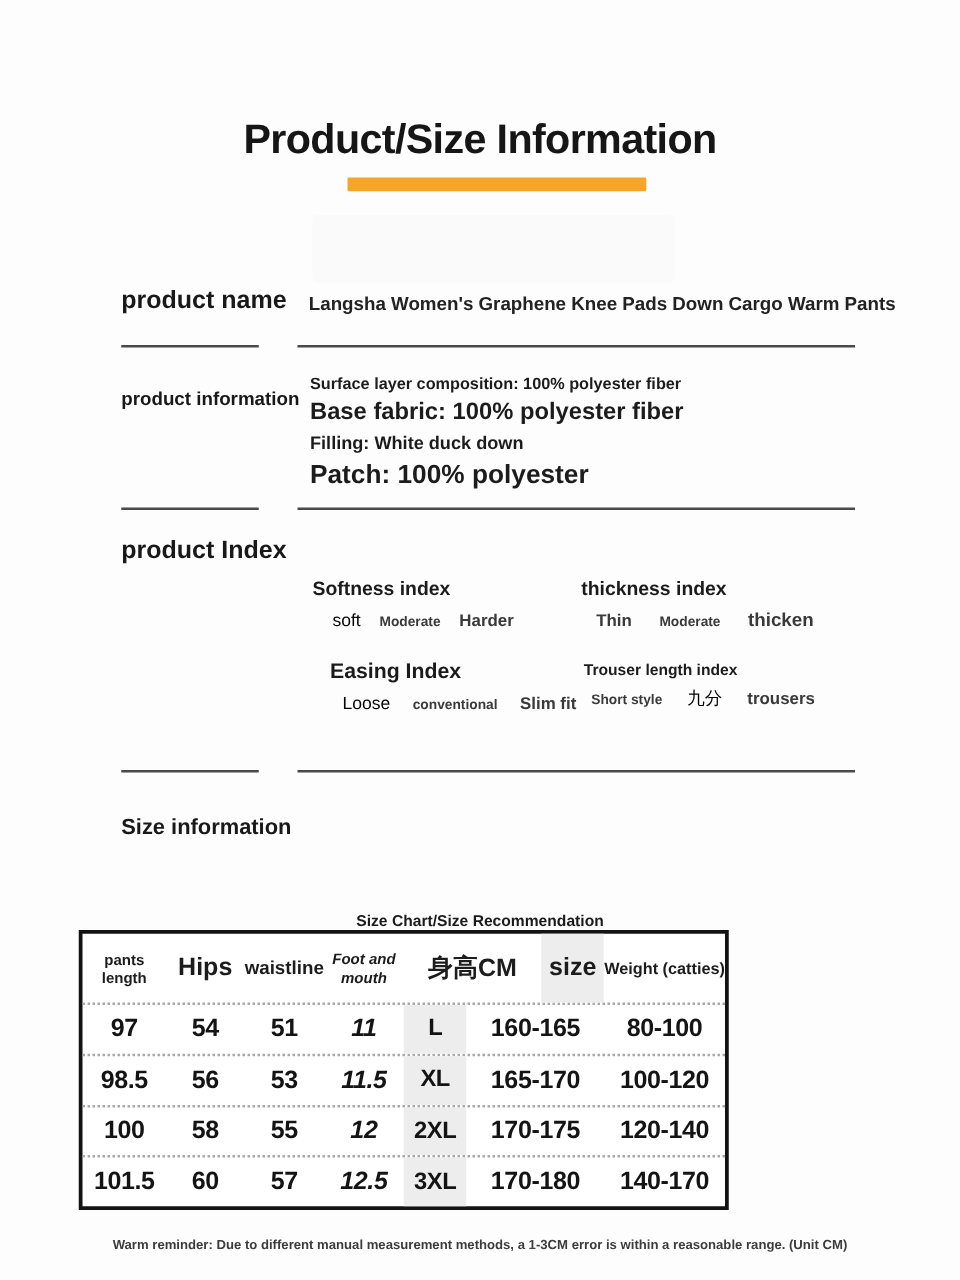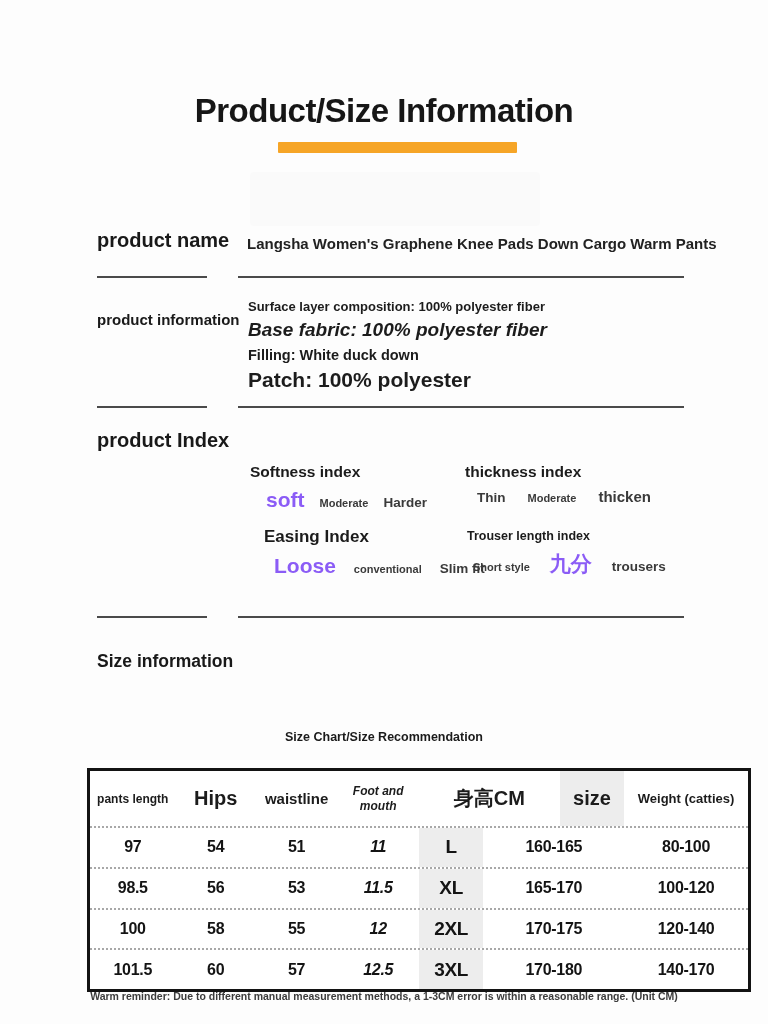--- a/index.html
+++ b/index.html
@@ -25,65 +25,65 @@
   .pn-value { top:235px; left:247px; font-size:15px; font-weight:600; color:#222; }
 
   .divider { height:2px; background:#4a4a4a; }
   .div-short { left:97px; width:110px; }
   .div-long  { left:238px; width:446px; }
   .d1 { top:276px; } .d2 { top:406px; } .d3 { top:616px; }
 
   .pi-label { top:311px; left:97px; font-size:15px; }
   .pi-lines { top:299px; left:248px; width:430px; }
   .pi-lines .l1 { font-size:13px;  font-weight:600; margin-bottom:5px; }
-  .pi-lines .l2 { font-size:19px;  font-weight:700; margin-bottom:6px;font-style:italic; }
+  .pi-lines .l2 { font-size:19px;  font-weight:700; margin-bottom:6px; }
   .pi-lines .l3 { font-size:14.5px;font-weight:700; margin-bottom:5px; }
   .pi-lines .l4 { font-size:21px;  font-weight:700; }
 
   .pidx-label { top:429px; left:97px; font-size:20px; }
 
   .idx-group .idx-title { font-weight:700; color:#1b1b1b; }
   .idx-opts { display:flex; align-items:baseline; color:#3a3a3a; font-weight:600; }
   .g1 { top:463px; left:250px; } .g1 .idx-title { font-size:15.5px; }
   .g2 { top:463px; left:465px; } .g2 .idx-title { font-size:15.5px; }
   .g3 { top:527px; left:264px; } .g3 .idx-title { font-size:17px; }
   .g4 { top:529px; left:467px; } .g4 .idx-title { font-size:12.5px; }
   .idx-opts { margin-top:7px; }
   .o-sm { font-size:11px; }  .o-md { font-size:13.5px; }
-  .o-lg { font-size:21px; font-weight:700; color:#8b5cf6; }
+  .o-lg { font-size:14px; font-weight:400; color:#000000; }
   .o-md2 { font-size:15px; font-weight:700; }
   .g1 .idx-opts { gap:15px; margin-left:16px; }
   .g2 .idx-opts { gap:22px; margin-left:12px; }
   .g3 .idx-opts { gap:18px; margin-left:10px; }
   .g4 .idx-opts { gap:20px; margin-left:6px; }
 
   .size-info-label { top:651px; left:97px; font-size:17.5px; }
   .chart-title { top:712px; left:0; width:100%; text-align:center;
     font-size:12.5px; font-weight:700; color:#1b1b1b;margin-top:18px; }
 
   
-  .size-table { top:768px; left:63px; width:664px; height:224px;
-    border:3px solid #131313; background:#fff; display:flex; flex-direction:column;margin-left:24px; }
+  .size-table { top:744px; left:63px; width:520px; height:224px;
+    border:3px solid #131313; background:#fff; display:flex; flex-direction:column; }
   .t-row { display:flex; flex:1; align-items:center; }
   .t-row.sep { border-bottom:2px dotted #a8a8a8; }
   .t-head { flex:0 0 57px; }
   .cell { text-align:center; align-self:stretch; display:flex;
     align-items:center; justify-content:center; }
   .c1 { width:13%; }  .c2 { width:12.2%; } .c3 { width:12.4%; }
   .c4 { width:12.4%;font-style:italic; }.c5 { width:9.8%; }  .c6 { width:21.4%; }
   .c7 { width:18.8%; }
   .c5 { background:#ededed; }
   .h1 { font-size:12px; font-weight:700; }
   .h2 { font-size:20px; font-weight:700; }
   .h3 { font-size:15px; font-weight:700; }
   .h4 { font-size:12px; font-weight:700; line-height:1.2; }
   .h5 { font-size:20px; font-weight:600; }
   .h6 { font-size:20px; font-weight:700; }
   .h7 { font-size:13px; font-weight:700; }
-  .d-cell { font-size:16px; font-weight:700; letter-spacing:-0.3px; color:#141414; }
+  .d-cell { font-size:20px; font-weight:700; letter-spacing:-0.3px; color:#141414; }
   .d-size { font-size:19px; }
 
   .footer-note { top:990px; left:0; width:100%; text-align:center;
     font-size:10.5px; font-weight:700; color:#3c3c3c; }
 </style>
 </head>
 <body>
 
 <div class="page">
 

